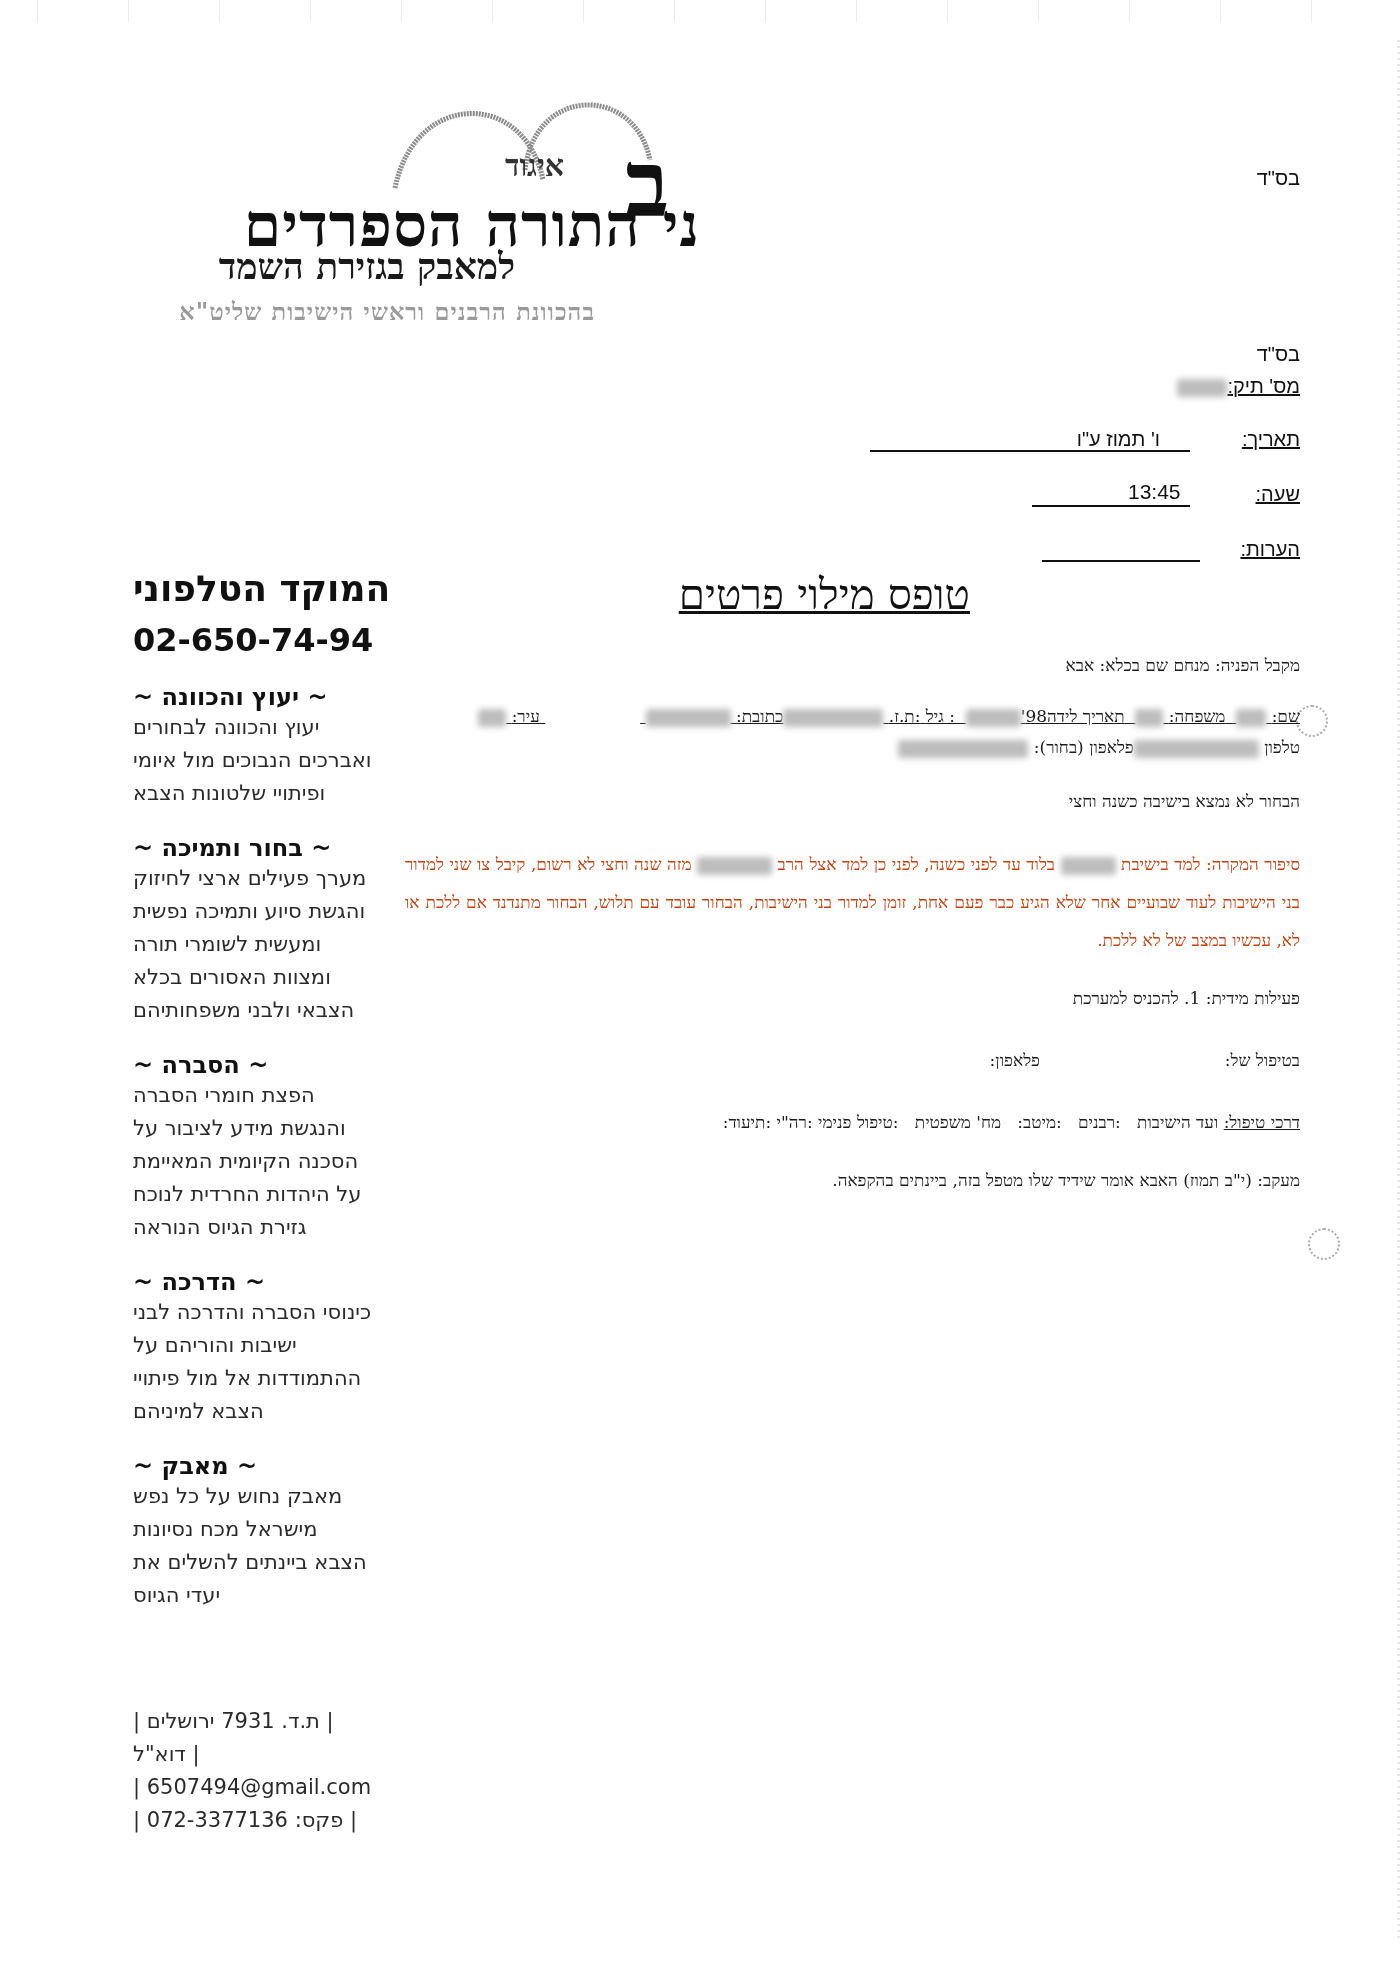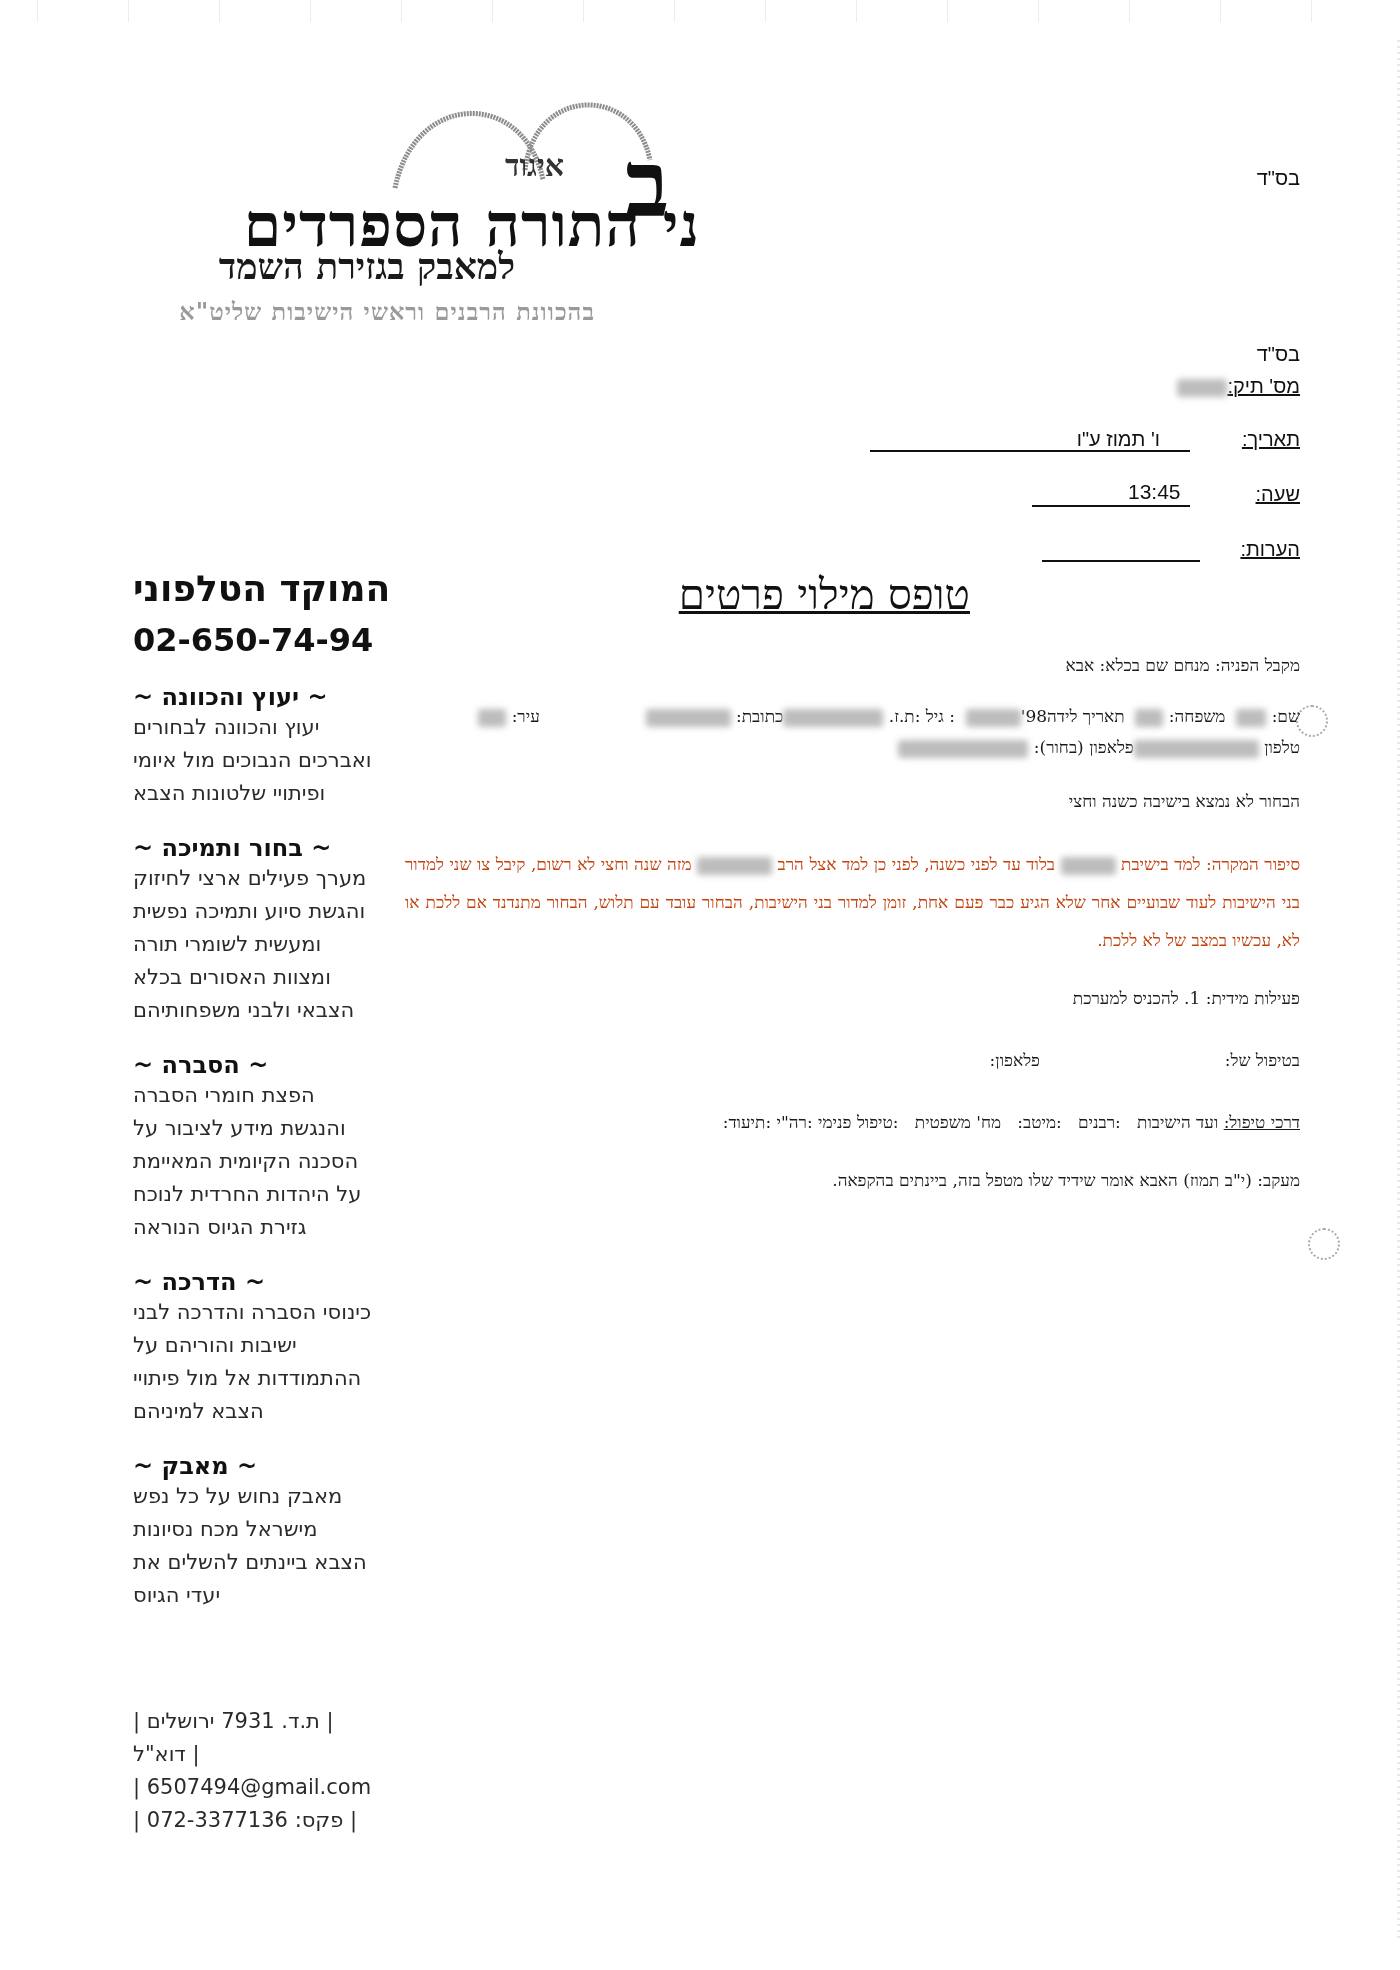--- a/index.html
+++ b/index.html
@@ -135,21 +135,21 @@
     <div class="contact">| ת.ד. 7931 ירושלים |</div>
     <div class="contact">| דוא"ל</div>
     <div class="contact" style="direction:ltr;">| 6507494@gmail.com</div>
     <div class="contact">| פקס: 072-3377136 |</div>
   </div>
 
   <div class="abs form-title rtl">טופס מילוי פרטים</div>
 
   <div class="abs body-text" style="right:100px; top:655px;">מקבל הפניה: מנחם שם בכלא: אבא</div>
 
-  <div class="abs body-text" style="right:100px; top:706px;">
+  <div class="abs body-text" style="right:100px; top:706px;text-decoration:underline;">
     <span>שם:</span>
     <span class="redact" style="width:30px;"></span>
     &nbsp;<span>משפחה:</span>
     <span class="redact" style="width:28px;"></span>
     &nbsp;<span>תאריך לידה</span><span>98'</span><span class="redact" style="width:55px;"></span>
     &nbsp;<span>: גיל</span>
     <span>:ת.ז.</span>
     <span class="redact" style="width:100px;"></span><span>כתובת:</span>
     <span class="redact" style="width:85px;"></span>
     <span style="display:inline-block; width:95px;"></span>

